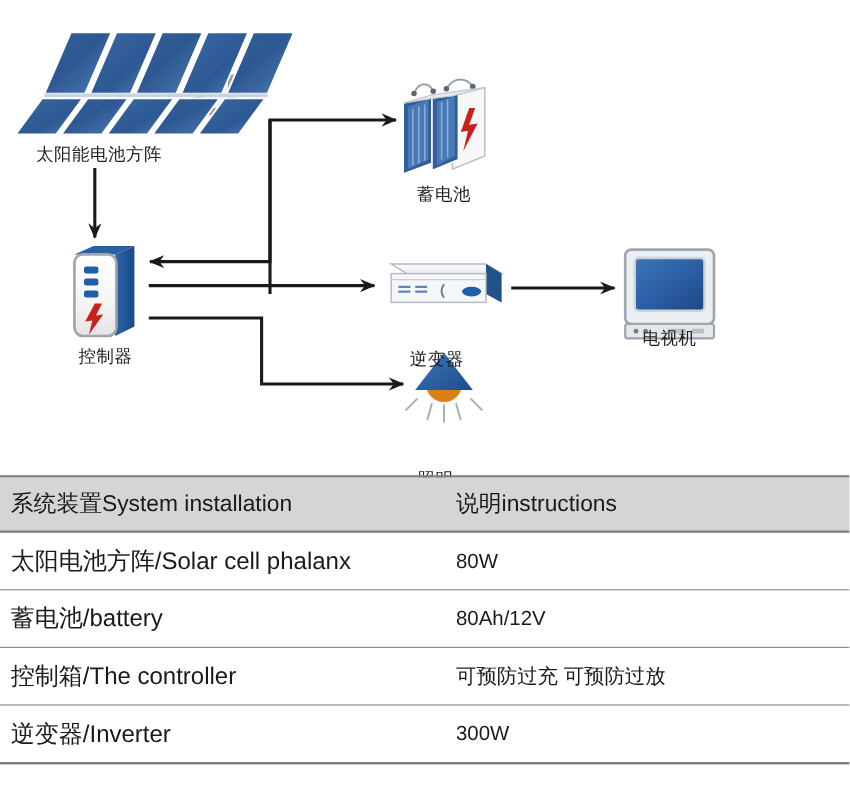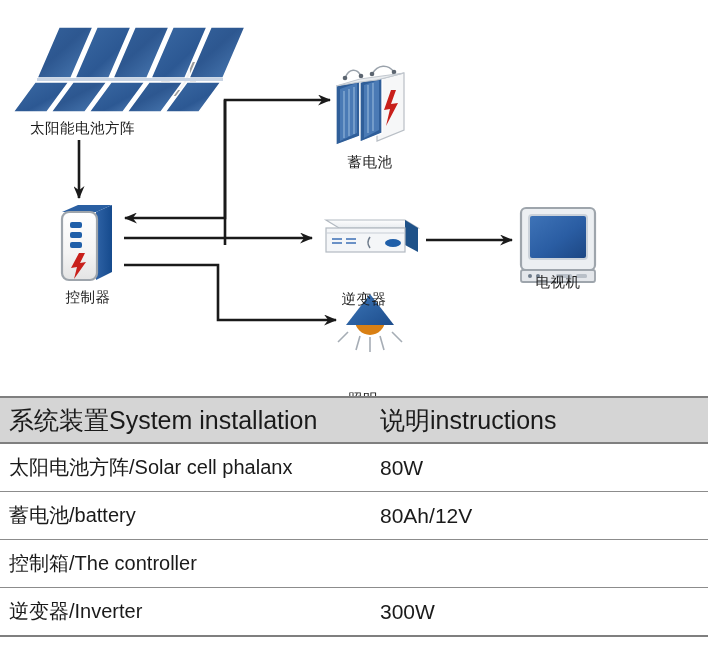--- a/index.html
+++ b/index.html
@@ -57,26 +57,26 @@
   }
   .cell-a {
     width: 380px;
     padding-left: 9px;
     font-size: 20px;
     color: #1a1a1a;
     white-space: nowrap;
   }
   .cell-b {
     flex: 1;
-    font-size: 21px;
+    font-size: 17px;
     color: #1a1a1a;
     white-space: nowrap;
   }
   .trow.header .cell-a,
-  .trow.header .cell-b { font-size: 25px; }
+  .trow.header .cell-b { font-size: 19px; }
 </style>
 </head>
 <body>
 
 <div id="page">
 
   <div id="diagram">
 
     <svg width="708" height="396" viewBox="0 0 708 396">
       <defs>
@@ -264,20 +264,21 @@
     <div class="rule thin"></div>
 
     <div class="trow">
       <div class="cell-a">蓄电池/battery</div>
       <div class="cell-b">80Ah/12V</div>
     </div>
     <div class="rule thin"></div>
 
     <div class="trow">
       <div class="cell-a">控制箱/The controller</div>
+      <div class="cell-b">可预防过充  可预防过放</div>
     </div>
     <div class="rule thin"></div>
 
     <div class="trow">
       <div class="cell-a">逆变器/Inverter</div>
       <div class="cell-b">300W</div>
     </div>
     <div class="rule"></div>
   </div>
 

